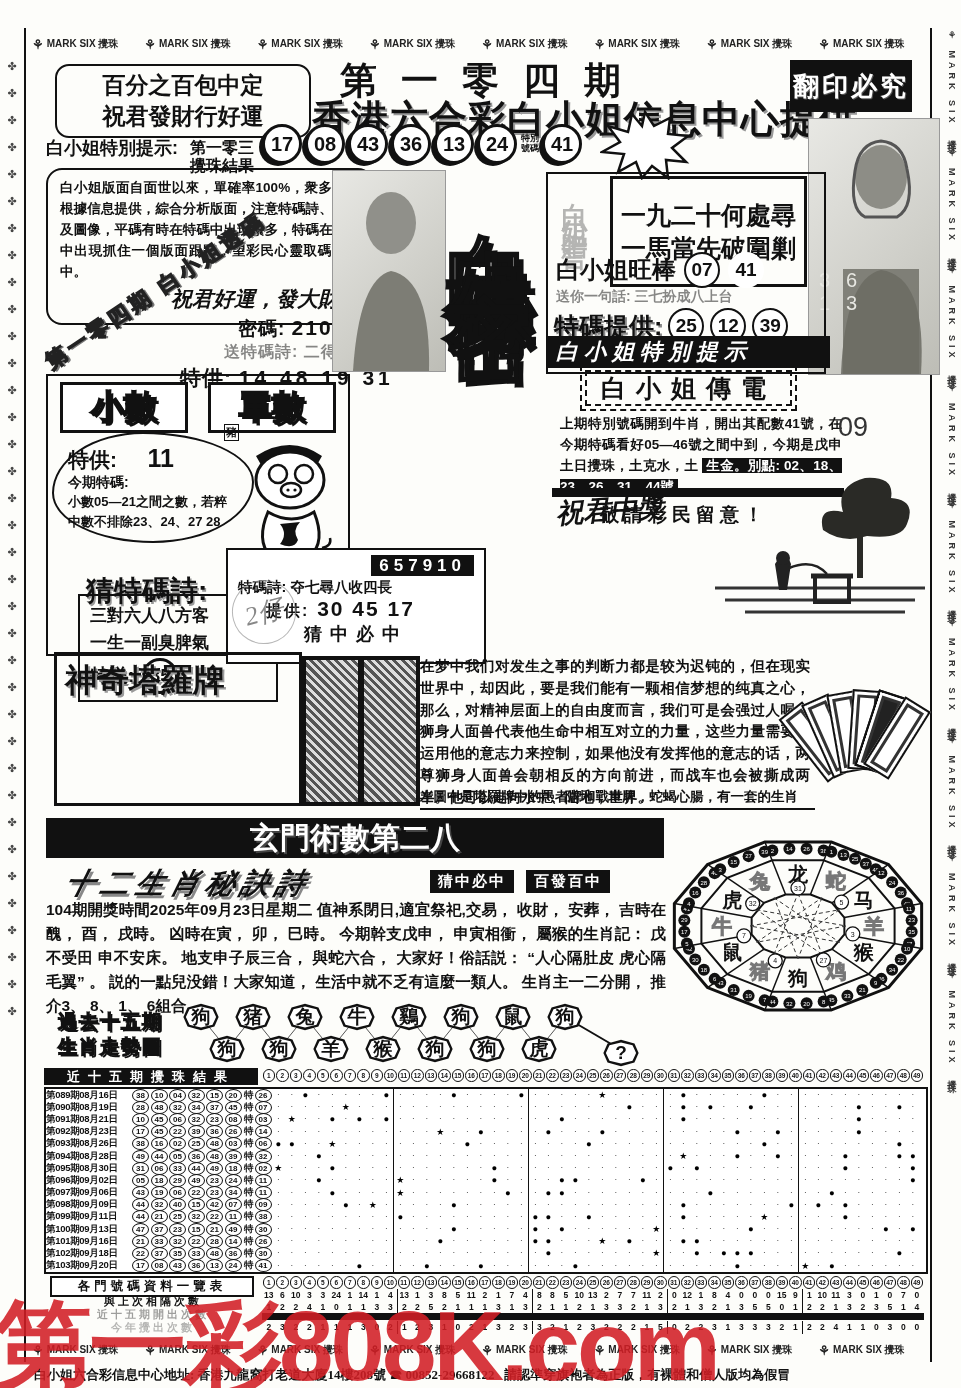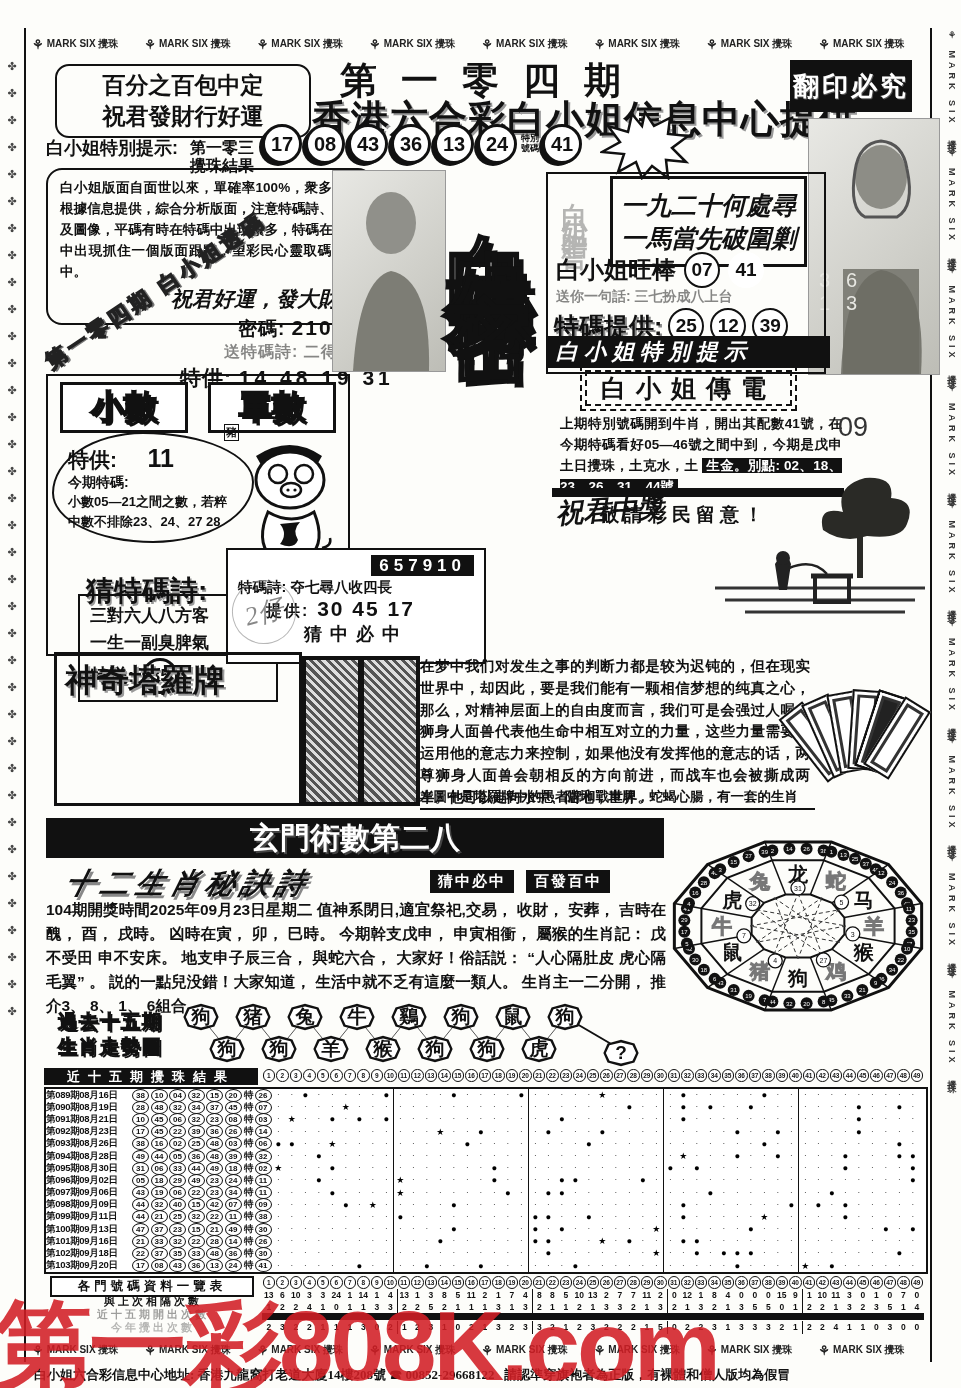--- a/index.html
+++ b/index.html
@@ -40,22 +40,22 @@
   .faded{opacity:.5;}
   .rot-stamp{transform:rotate(-34deg);transform-origin:left top;font-size:21px;font-weight:900;
              color:#fff;-webkit-text-stroke:1.5px #222;text-shadow:2px 2px 0 #777;letter-spacing:4px;white-space:nowrap;}
   
   .vtitle{writing-mode:vertical-rl;font-size:86px;font-weight:900;line-height:1;
           color:#fff;-webkit-text-stroke:3px #111;text-shadow:6px 6px 0 #111;
           font-family:"Liberation Serif",serif;letter-spacing:14px;}
   
   .gift-box{border:2px solid #111;padding:6px;}
   .gift-vtitle{writing-mode:vertical-rl;font-size:26px;font-weight:900;opacity:.3;letter-spacing:10px;}
-  .gift-poem{border:3px solid #111;padding:10px 8px;font-size:25px;font-weight:900;line-height:1.3;
-             white-space:nowrap;font-style:italic;}
+  .gift-poem{border:3px solid #111;padding:20px 8px;font-size:25px;font-weight:900;line-height:1.3;
+             white-space:nowrap;}
   .wang-label{font-size:24px;font-weight:900;font-family:"Liberation Serif",serif;}
   .circnum{display:inline-flex;align-items:center;justify-content:center;width:32px;height:32px;
            border:2px solid #111;border-radius:50%;font-size:19px;font-weight:bold;background:#fff;}
   .tema-label{font-size:25px;font-weight:900;text-shadow:2px 2px 0 #888;}
   .black-band{background:#111;color:#fff;font-size:22px;font-weight:900;letter-spacing:6px;
               display:flex;align-items:center;padding:2px 10px;}
   .hand{font-family:"Liberation Serif",serif;font-weight:900;font-style:italic;}
   
   .dash-title{border:2px dashed #111;outline:2px dashed #111;outline-offset:3px;
               font-size:25px;font-weight:900;letter-spacing:10px;padding:2px 14px;}

